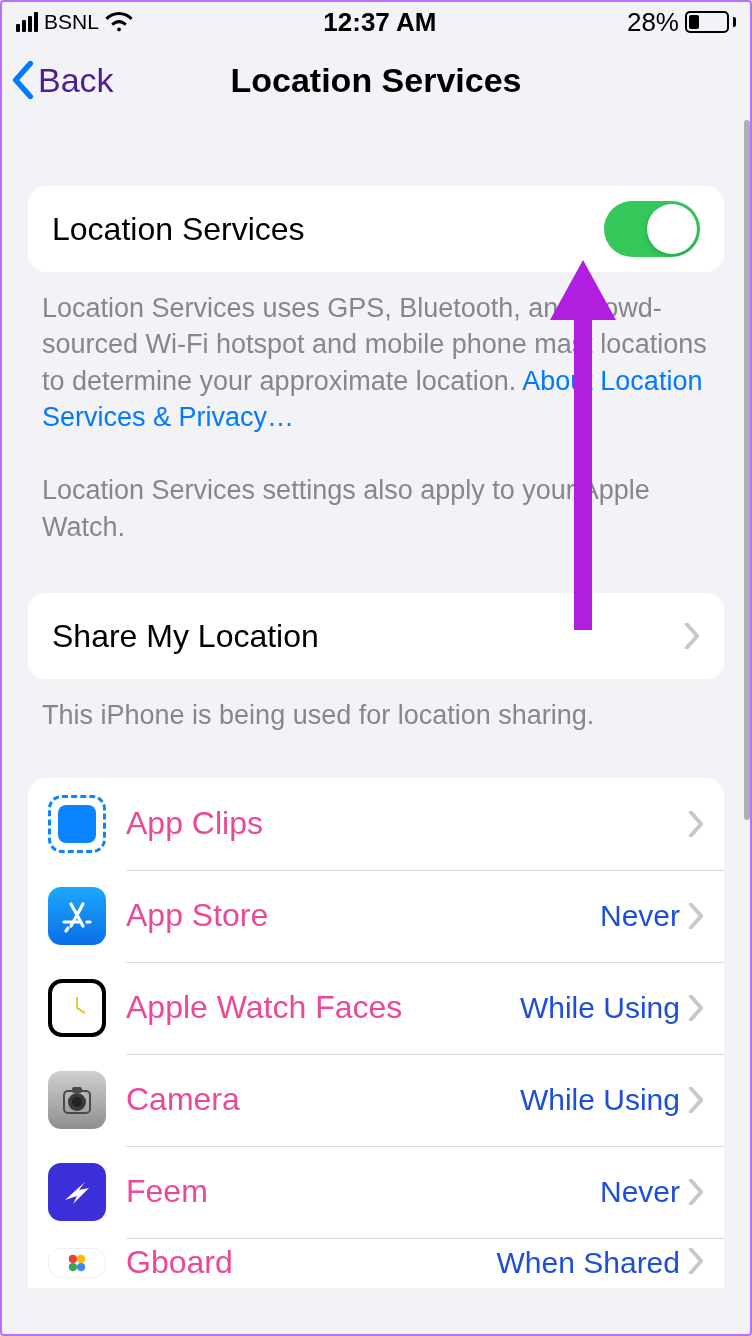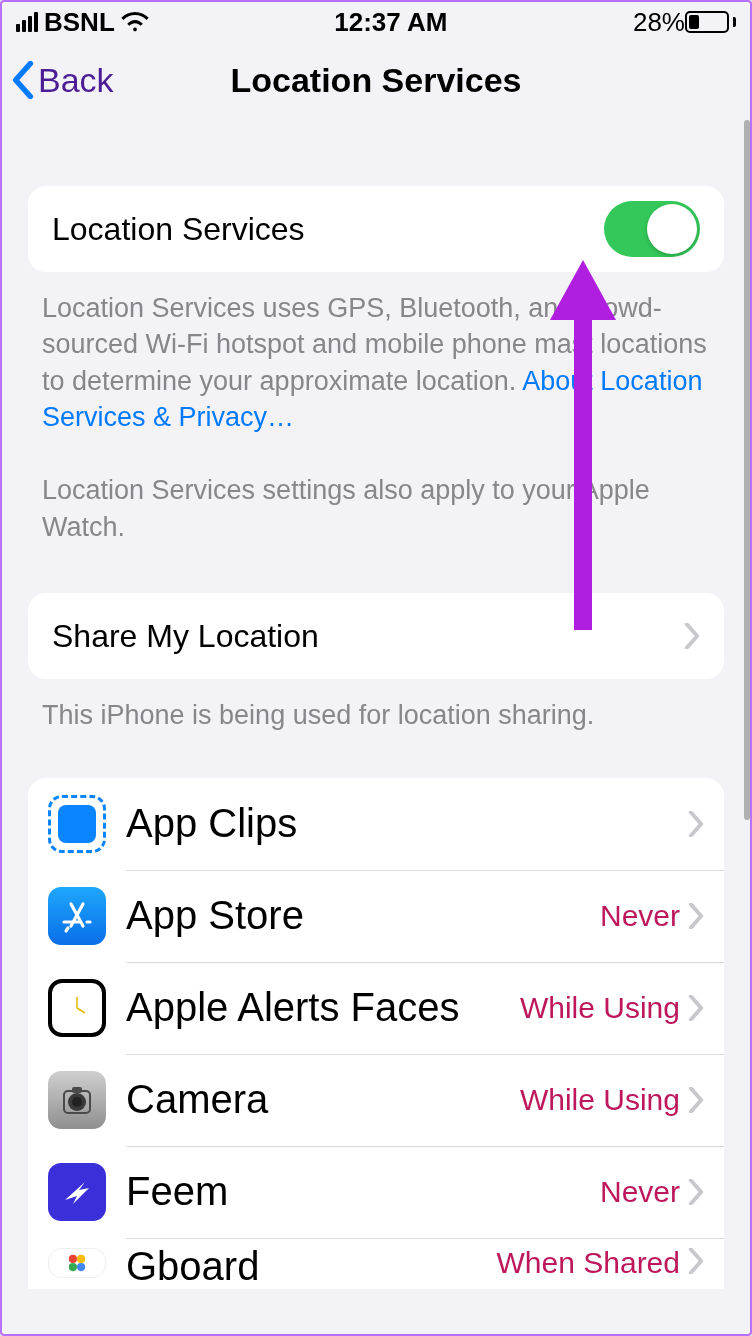--- a/index.html
+++ b/index.html
@@ -1,59 +1,59 @@
 <!DOCTYPE html>
 <html><head>
 <meta charset="utf-8">
 <style>
   * { box-sizing: border-box; margin: 0; padding: 0; }
   html, body { width: 752px; height: 1336px; font-family: -apple-system, "Helvetica Neue", Helvetica, Arial, sans-serif; background: #f2f2f7; overflow: hidden; position: relative; }
   
   .status-bar { height: 44px; display: flex; align-items: center; justify-content: space-between; padding: 0 16px; font-size: 26px; font-weight: 600; color: #000; }
   .status-left { display:flex; align-items:center; gap:6px; }
-  .status-right { display:flex; align-items:center; gap:0; }
+  .status-right { display:flex; align-items:center; gap:6px; }
   .signal-bars { display:flex; align-items:flex-end; gap:2px; }
   .signal-bars span { width:4px; background:#000; border-radius:1px; }
   .signal-bars span:nth-child(1){height:8px;}
   .signal-bars span:nth-child(2){height:12px;}
   .signal-bars span:nth-child(3){height:16px;}
   .signal-bars span:nth-child(4){height:20px;}
-  .carrier { font-size:26px; font-weight:700;text-align:right; }
+  .carrier { font-size:21px; font-weight:400;text-align:right; }
   .wifi-icon svg { display:block; }
   .battery { display:flex; align-items:center; gap:4px; }
   .battery-body { width:44px; height:22px; border:2px solid #000; border-radius:5px; position:relative; padding:2px; }
   .battery-fill { height:100%; width:28%; background:#000; border-radius:2px; }
   .battery-tip { width:3px; height:10px; background:#000; border-radius:0 2px 2px 0; }
   
   .nav { height: 72px; display:flex; align-items:center; position:relative; }
   .back-btn { display:flex; align-items:center; color:#4c1d95; font-size:34px; padding-left:12px; gap:4px; cursor:pointer; }
   .back-chevron svg { display:block; }
   .nav-title { position:absolute; left:50%; transform:translateX(-50%); font-size:34px; font-weight:600; color:#000; }
   
   .content { position:relative; }
   
   .group { background:#fff; border-radius:18px; margin:0 28px; overflow:hidden; }
   .cell { display:flex; align-items:center; padding:0 24px; min-height:86px; position:relative; }
   .cell + .cell::before { content:""; position:absolute; left:24px; right:0; top:0; height:1px; background:#d9d9de; }
   .cell-label { font-size:32px; color:#000; flex:1; }
-  .cell-value { font-size:30px; color:#be185d; margin-right:8px; }
+  .cell-value { font-size:30px; color:#1d4ed8; margin-right:8px; }
   .chevron { color:#c7c7cc; }
   .chevron svg { display:block; }
   
   .toggle { width:96px; height:56px; border-radius:28px; background:#34c759; position:relative; }
   .toggle-knob { position:absolute; width:50px; height:50px; background:#fff; border-radius:50%; right:3px; top:3px; box-shadow:0 2px 4px rgba(0,0,0,0.2); }
   
   .footer-text { padding:18px 42px 8px; font-size:27px; color:#86868b; line-height:1.35; }
   .footer-text .link { color:#007aff; }
   
   .app-row { display:flex; align-items:center; min-height:92px; padding-left:20px; position:relative; }
   .app-row + .app-row .app-inner::before { content:""; position:absolute; left:0; right:0; top:0; height:1px; background:#d9d9de; }
   .app-icon { width:58px; height:58px; border-radius:13px; flex-shrink:0; display:flex; align-items:center; justify-content:center; overflow:hidden; }
   .app-inner { display:flex; align-items:center; flex:1; margin-left:20px; padding-right:20px; min-height:92px; position:relative; }
-  .app-name { font-size:40px; color:#000000; flex:1; }
+  .app-name { font-size:32px; color:#ec4899; flex:1; }
   
   .icon-appclips { border:3px dashed #0a84ff; border-radius:14px; display:flex; align-items:center; justify-content:center; }
   .icon-appclips-inner { width:38px; height:38px; background:#0a84ff; border-radius:8px; }
   .icon-appstore { background:linear-gradient(180deg,#1ea7fd,#0a6ee8); }
   .icon-watch { background:#fff; border:4px solid #000; border-radius:14px; position:relative; }
   .icon-camera { background:linear-gradient(180deg,#cfcfcf,#8f8f8f); }
   .icon-feem { background:#3a2fd8; }
   .icon-gboard { background:#fff; border:1px solid #eee; }
   
   .annotation-arrow { position:absolute; left:538px; top:260px; pointer-events:none; }
@@ -180,21 +180,21 @@
   </div>
 
   <div class="app-row">
     <div class="app-icon icon-watch">
       <svg width="40" height="40" viewBox="0 0 40 40">
             <line x1="20" y1="20" x2="20" y2="9" stroke="#e6b800" stroke-width="1.5"></line>
             <line x1="20" y1="20" x2="28" y2="25" stroke="#e6b800" stroke-width="1.5"></line>
           </svg>
     </div>
     <div class="app-inner">
-      <div class="app-name">Apple Alerts Faces</div>
+      <div class="app-name">Apple Watch Faces</div>
       <div class="cell-value">While Using</div>
       <span class="chevron">
             <svg width="16" height="26" viewBox="0 0 12 20">
               <path fill="none" stroke="#c7c7cc" stroke-width="3" stroke-linecap="round" stroke-linejoin="round" d="M2 1l8 9-8 9"></path>
             </svg>
           </span>
     </div>
   </div>
 
   <div class="app-row">

